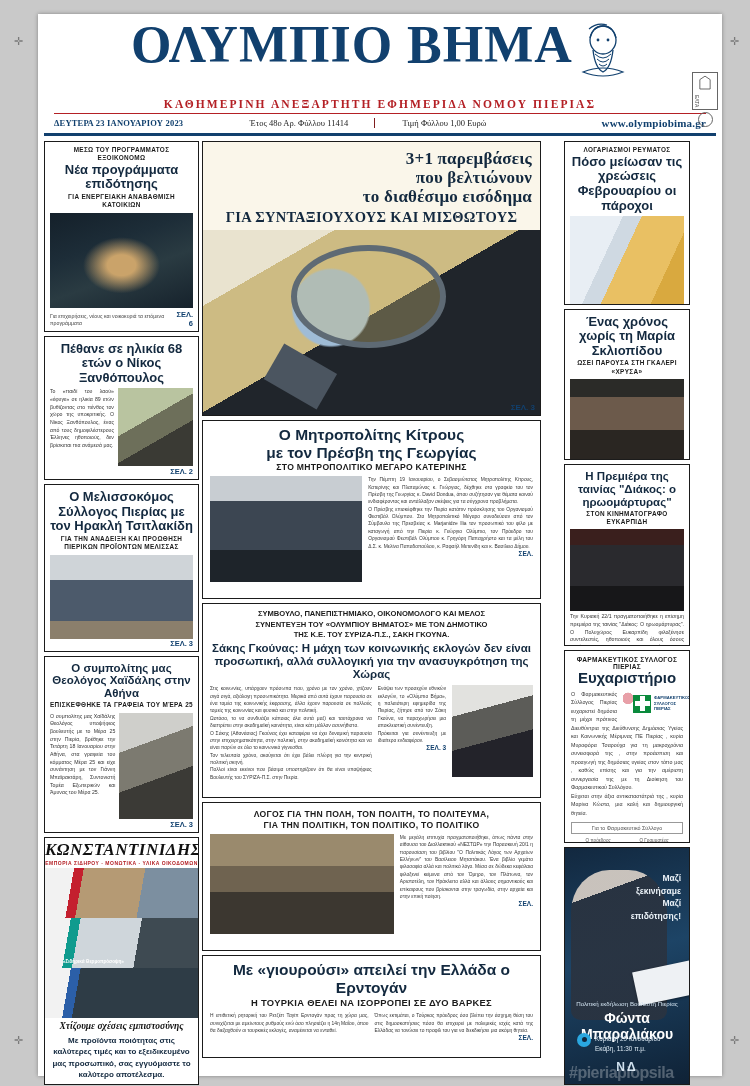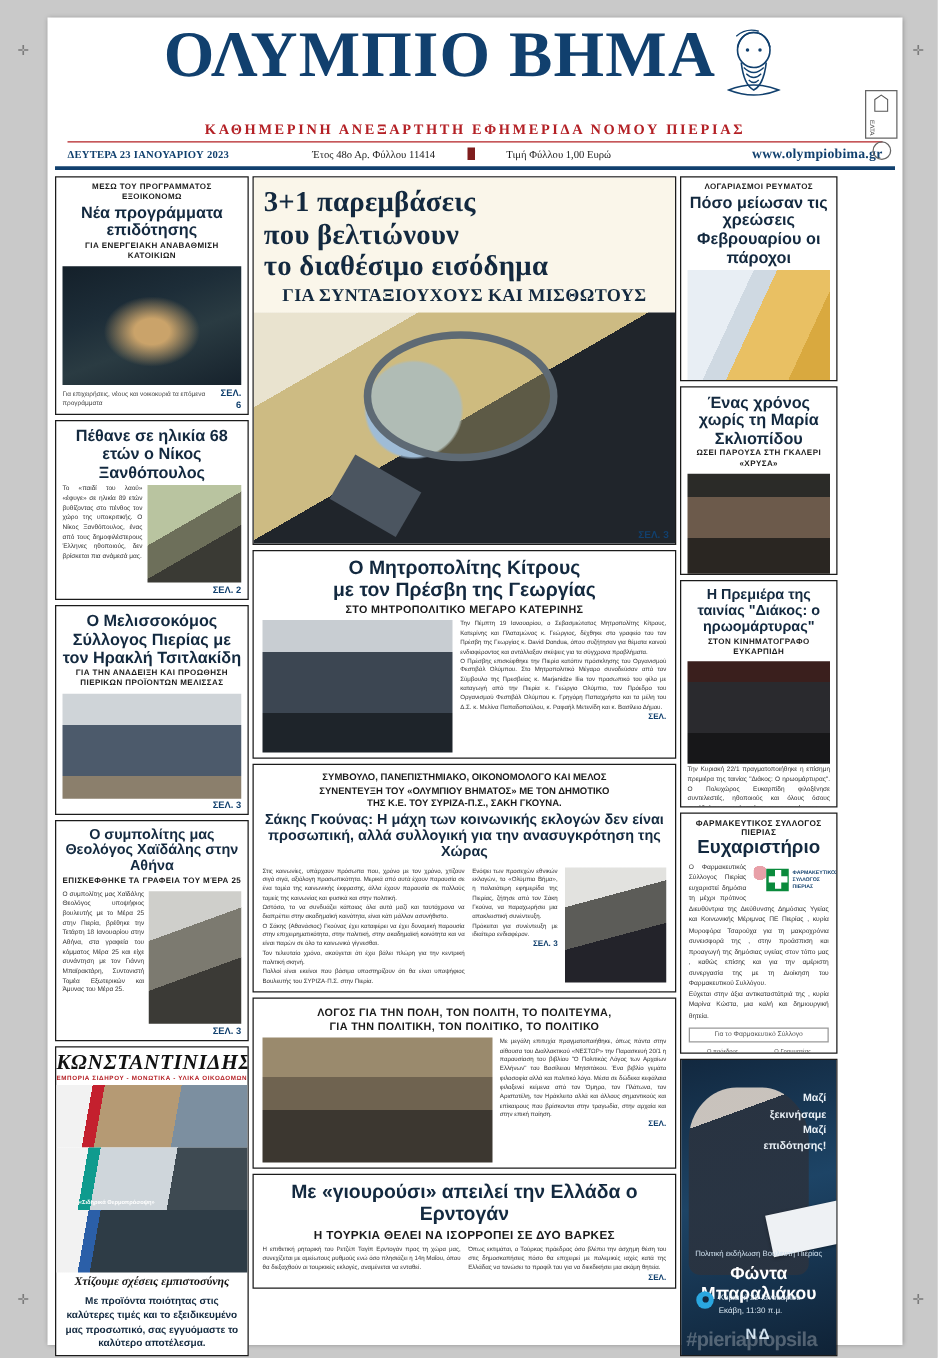--- a/index.html
+++ b/index.html
@@ -47,42 +47,42 @@
   .rule-red { height: 1.4px; background: #b42025; margin: 3px 6px 0 6px; }
   .infoline {
     display: flex; align-items: center;
     font-family: "Liberation Serif", serif;
     font-size: 8.5px; color: #1b1b1b;
     padding: 3px 6px 4px 6px;
     font-weight: bold;
   }
   .infoline .date { color:#11406e; letter-spacing:.2px; width: 170px; }
   .infoline .issue { width: 150px; text-align:center; font-weight:normal; }
-  .infoline .price { width: 140px; text-align:center; border-left: 6px solid #7f1d1d; font-weight:normal;}
+  .infoline .price { width: 140px; text-align:center; border-left: 1px solid #7f1d1d; font-weight:normal;}
   .infoline .site { flex:1; text-align:right; font-size: 11px; color:#11406e; letter-spacing:.2px;}
   .rule-thick { height: 2.5px; background: #11406e; margin: 0 6px; }
 
   .elta {
     position:absolute; right: 4px; top: 58px;
     width: 26px; text-align:center;
   }
   .elta .box { border:1px solid #666; padding:2px 1px; }
   .elta .lbl { font-size: 5px; color:#444; writing-mode: vertical-rl; }
   .elta .circ { width:15px;height:15px;border:1.2px solid #666;border-radius:50%;margin:2px auto 0;}
 
   
   .grid {
     display: flex;
     padding: 5px 6px 6px 6px;
     gap: 3px;
     height: 955px;
   }
   .col-l { width: 155px; display:flex; flex-direction:column; gap:4px; }
   .col-c { width: 339px; display:flex; flex-direction:column; gap:4px; }
-  .col-r { width: 126px; display:flex; flex-direction:column; gap:4px; }
+  .col-r { width: 126px; display:flex; flex-direction:column; gap:4px;margin-left:20px; }
 
   .box { border: 1px solid #1b1b1b; background:#fff; overflow:hidden; }
 
   
   .art { padding: 4px 5px 3px 5px; }
   .kicker {
     font-size: 6.4px; font-weight: bold; color:#1b1b1b;
     letter-spacing: .35px; text-align:center; line-height:1.25;
     text-transform: uppercase;
   }
@@ -120,34 +120,34 @@
       radial-gradient(circle at 38% 42%, #9fbcd6 0 16%, rgba(0,0,0,0) 17%),
       linear-gradient(150deg,#e9e3cf 0 20%, #cdbb83 20% 48%, #20252b 48% 100%);}
   .ph-bishop { background: linear-gradient(180deg,#c8cdd2 0 24%, #3c4652 24% 70%, #1e242a 70% 100%);}
   .ph-head { background: linear-gradient(165deg,#e2e2df 0 28%, #5c5c58 28% 58%, #23232a 58% 100%);}
   .ph-books { background: linear-gradient(180deg,#9a8a6d 0 32%, #6f6350 32% 58%, #3c3730 58% 100%);}
 
   
   .lead-hl {
     font-family: "Liberation Serif", serif;
     font-weight: bold; color:#13293f;
-    font-size: 23px; line-height: 1.12; text-align:left;
+    font-size: 17px; line-height: 1.12; text-align:right;
     letter-spacing: .2px;
   }
   .lead-sub {
     font-family:"Liberation Serif", serif; font-weight:bold;
     font-size: 14.5px; color:#13293f; text-align:center; margin-top:3px;
     letter-spacing:.3px;
   }
   .lead-wrap { padding:7px 8px 4px; background:#faf6ea; }
   .lead-photo { height:185px; position:relative; }
   .lead-sel { position:absolute; right:5px; bottom:3px; font-size:8px; font-weight:bold; color:#11406e;}
 
   
-  .cart { padding: 5px 7px 4px; }
+  .cart { padding: 5px 7px 16px; }
   .c-hl {
     font-size: 15.5px; font-weight:bold; color:#13293f; text-align:center; line-height:1.14;
   }
   .c-sub {
     font-size: 8.6px; font-weight:bold; text-align:center; color:#1b1b1b;
     letter-spacing:.3px; margin-top:1px; text-transform:uppercase;
   }
   .c-kicker { font-size:7.6px; font-weight:bold; text-align:center; color:#1b1b1b; line-height:1.35;}
   .two { display:flex; gap:6px; margin-top:4px; }
   .body-xs { font-size:4.9px; line-height:1.5; color:#333; text-align:justify; }

